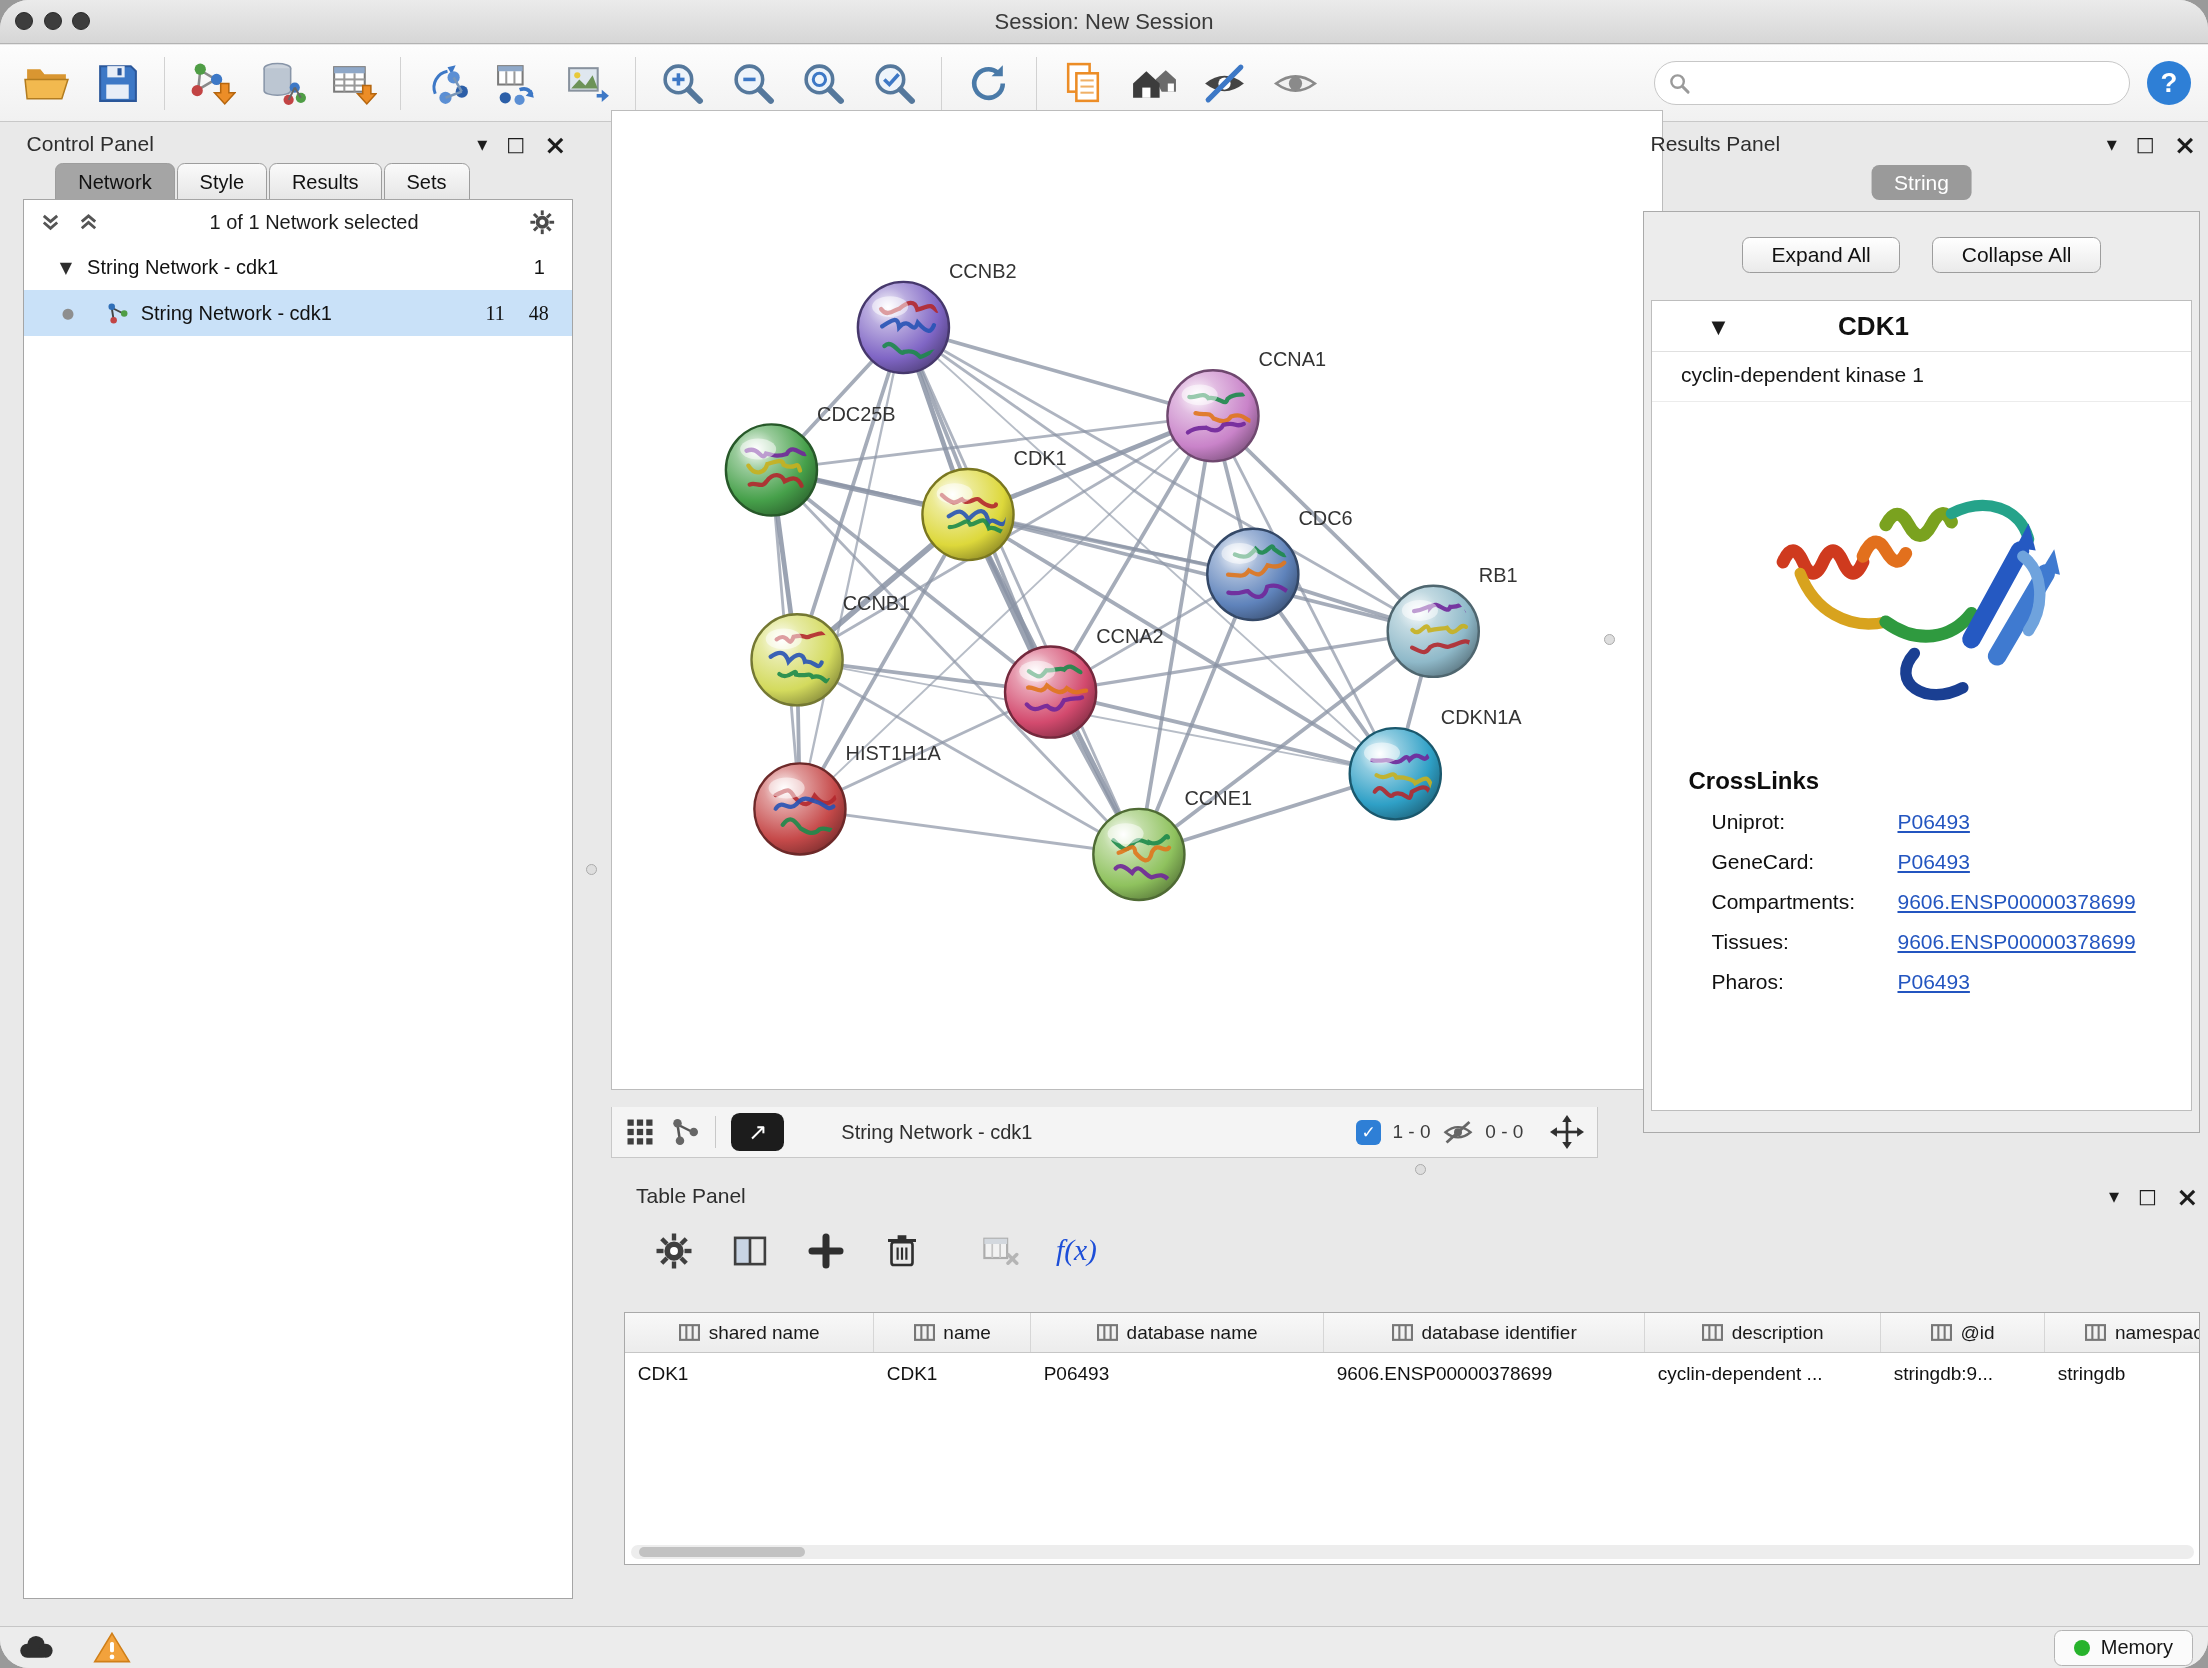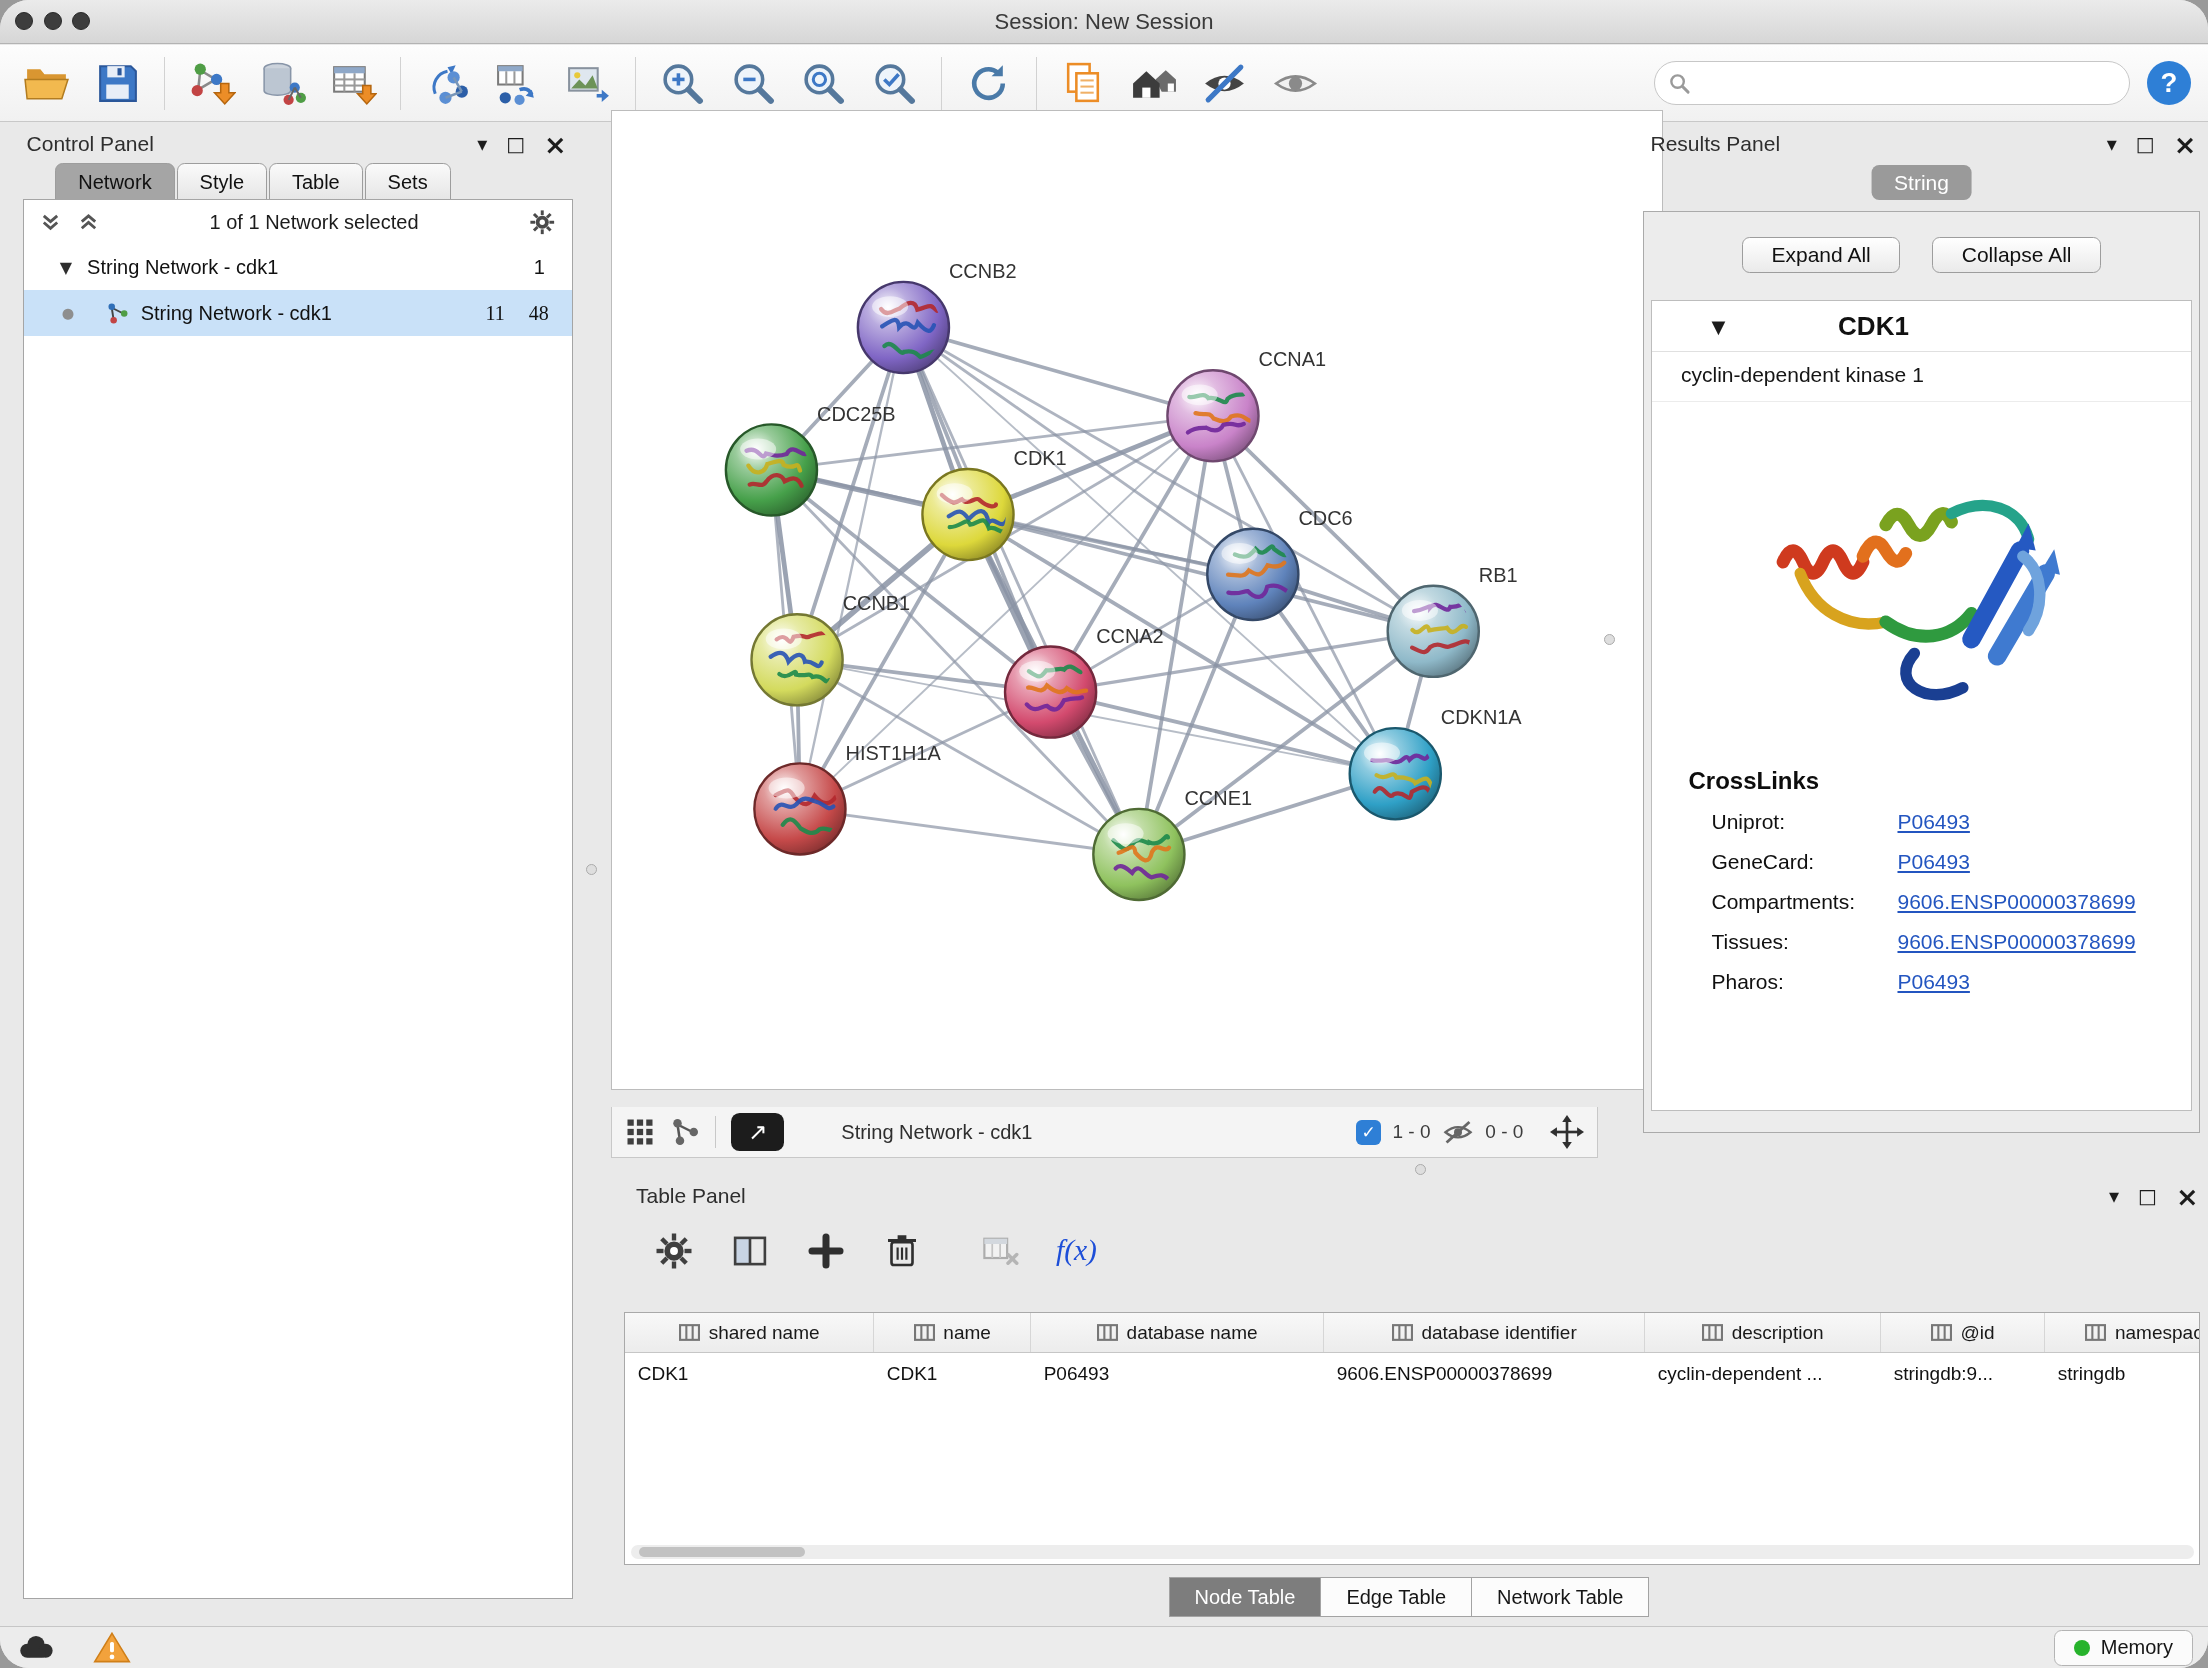--- a/index.html
+++ b/index.html
@@ -344,21 +344,21 @@
       <span class="panel-title">Control Panel</span>
       <span class="winicons">
         <span class="wi">▾</span>
         <span class="wi">□</span>
         <span class="wi close">×</span>
       </span>
     </div>
     <div class="cp-tabs">
       <button class="cp-tab selected">Network</button>
       <button class="cp-tab">Style</button>
-      <button class="cp-tab">Table</button>
+      <button class="cp-tab">Results</button>
       <button class="cp-tab">Sets</button>
     </div>
     <div class="cp-box">
       <div class="cp-selrow">
         <span class="chev">
           <svg viewBox="0 0 24 24">
               <g fill="none" stroke="#555" stroke-width="3">
                 <path d="M5 5l7 6 7-6"></path>
                 <path d="M5 12l7 6 7-6"></path>
               </g>
@@ -945,25 +945,20 @@
             <div class="td" style="width: 321px;">9606.ENSP00000378699</div>
             <div class="td" style="width: 236px;">cyclin-dependent ...</div>
             <div class="td" style="width: 164px;">stringdb:9...</div>
             <div class="td" style="width: 209px;">stringdb</div>
           </div>
         </div>
       <div class="tp-scroll">
         <div class="tp-thumb"></div>
       </div>
     </div>
-    <div class="tp-tabs" id="tp-tabs">
-        <button class="tp-tab selected">Node Table</button>
-        <button class="tp-tab">Edge Table</button>
-        <button class="tp-tab">Network Table</button>
-      </div>
   </section>
 
   <span class="knob" style="left:586px;top:864px;"></span>
   <span class="knob" style="left:1604px;top:634px;"></span>
   <span class="knob" style="left:1415px;top:1164px;"></span>
 
   <div class="statusbar">
     <button class="sb-icon">
       <svg width="42" height="28.5" viewBox="0 0 48 32">
           <g fill="#2f2f2f">

